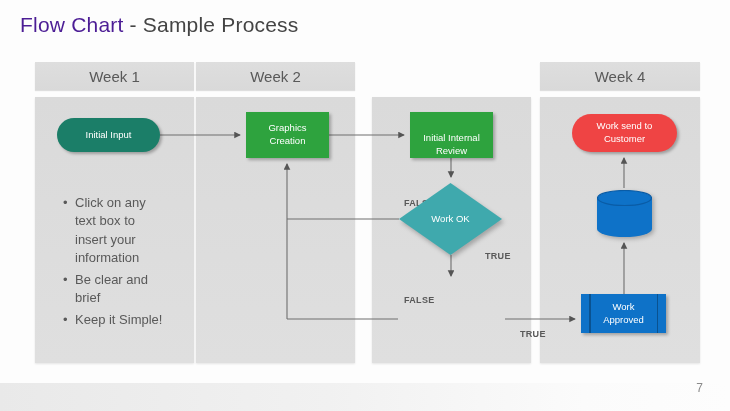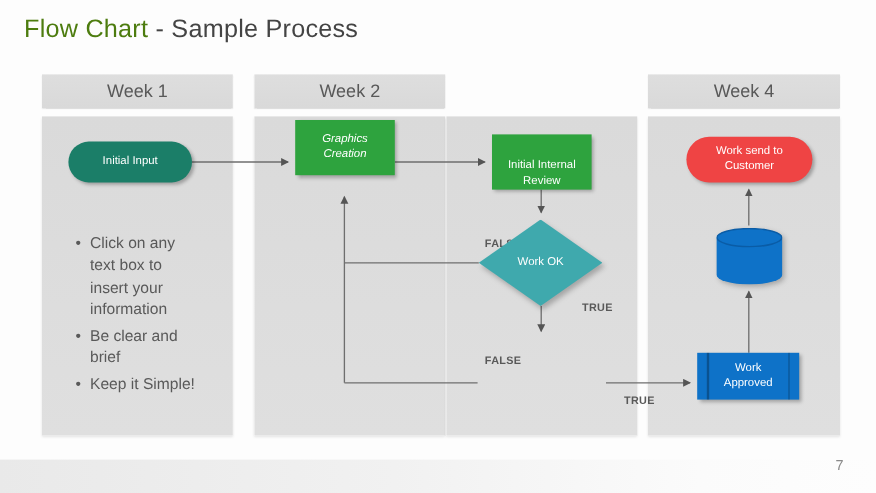--- a/index.html
+++ b/index.html
@@ -5,45 +5,45 @@
   html,body{margin:0;padding:0;}
   body{
     width:730px;height:411px;position:relative;overflow:hidden;
     background:#fdfdfd;
     font-family:"Liberation Sans", sans-serif;
   }
   .slide{position:absolute;inset:0;}
 
   
   .title{position:absolute;left:20px;top:13px;font-size:21px;letter-spacing:.2px;}
-  .title .hl{color:#4d7c0f;}
+  .title .hl{color:#4c1d95;}
   .title .rest{color:#444444;}
 
   
   .bottom-band{position:absolute;left:0;top:383px;width:730px;height:28px;
     background:linear-gradient(90deg,#e9e9e9 0%,#f1f1f1 45%,#fbfbfb 80%,#fdfdfd 100%);}
   .page-num{position:absolute;right:27px;top:381px;font-size:12px;color:#8a8a8a;}
 
   
   .col-header{position:absolute;top:62px;height:28px;width:159px;
     background:linear-gradient(180deg,#dedede,#d9d9d9);
     color:#595959;font-size:15px;display:flex;align-items:center;justify-content:center;
     box-shadow:0 1px 1px rgba(0,0,0,0.12);}
   .col-body{position:absolute;top:97px;height:266px;width:159px;
     background:linear-gradient(180deg,#dadada,#dfdfdf);
     box-shadow:0 1px 2px rgba(0,0,0,0.10);}
-  .c1{left:35px;} .c2{left:212px;align-items:center;} .c3{left:372px;} .c4{left:540px;width:160px;}
+  .c1{left:35px;} .c2{left:196px;align-items:center;} .c3{left:372px;} .c4{left:540px;width:160px;}
 
   
   .shape{position:absolute;color:#ffffff;font-size:9.5px;line-height:1.35;
     display:flex;align-items:center;justify-content:center;text-align:center;
     box-shadow:2px 2px 3px rgba(0,0,0,0.28);}
   .pill-teal{left:57px;top:118px;width:103px;height:34px;border-radius:17px;background:#1b7e68;}
   .rect-green{width:83px;height:46px;background:#2ea33e;}
-  .gc{left:246px;top:100px;padding:12px 6px;box-sizing:border-box;font-style:italic;}
+  .gc{left:246px;top:112px;padding:12px 6px;box-sizing:border-box;}
   .iir{left:410px;top:112px;padding:0 6px;box-sizing:border-box;align-items:flex-end;}
   .pill-blue{left:572px;top:114px;width:105px;height:38px;border-radius:19px;
     background:#ef4444;padding:0 24px;box-sizing:border-box;}
   .rect-blue{left:581px;top:294px;width:85px;height:39px;background:#0e72c8;
     padding:0 14px;box-sizing:border-box;}
   .rect-blue .bar{position:absolute;top:0;bottom:0;width:1.5px;background:rgba(0,0,0,0.28);}
   .rect-blue .bar.l{left:8px;} .rect-blue .bar.r{right:8px;}
 
   
   .dwrap{position:absolute;filter:drop-shadow(2px 3px 2px rgba(0,0,0,0.25));}

